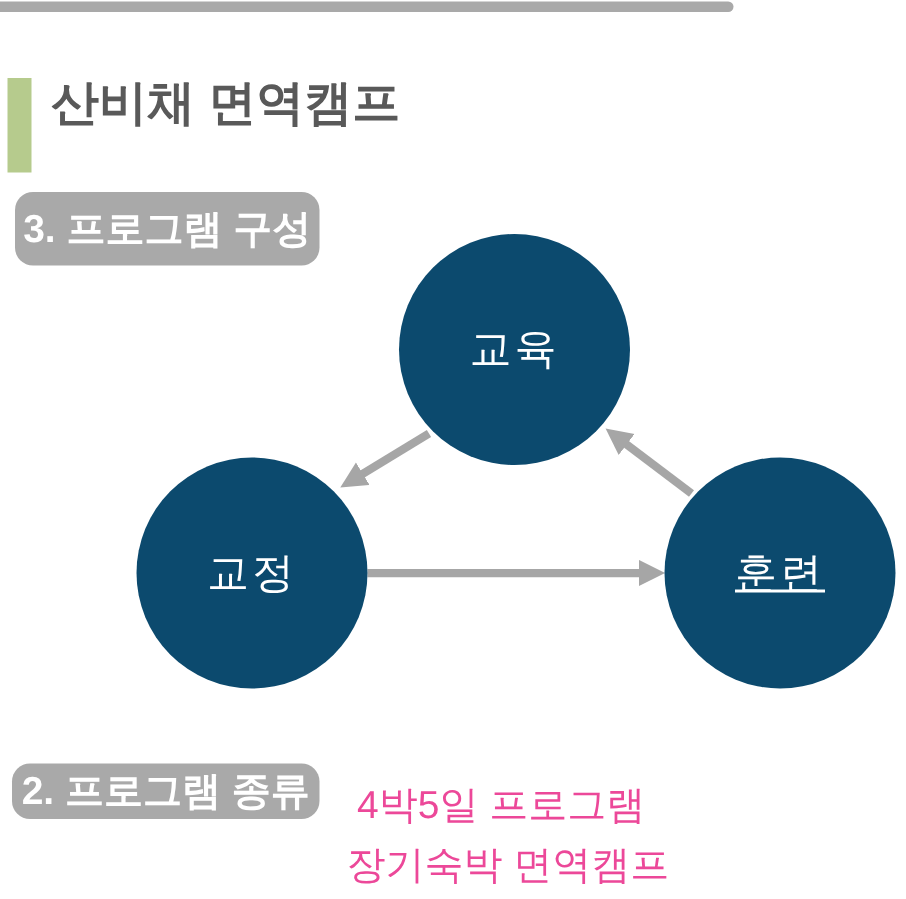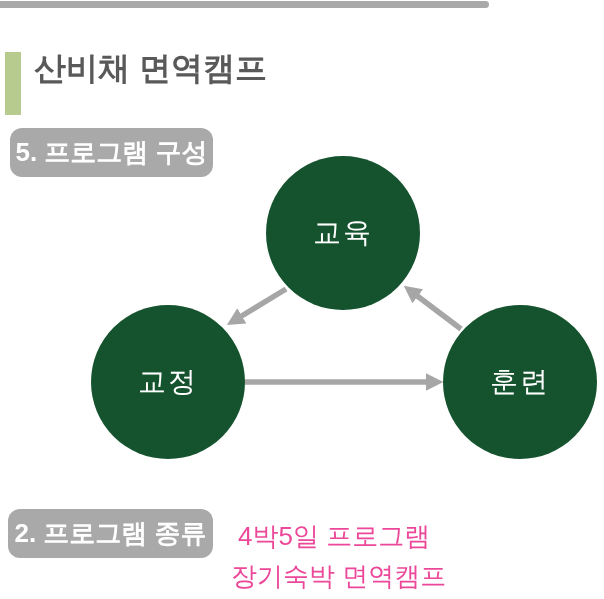--- a/index.html
+++ b/index.html
@@ -46,40 +46,40 @@
     color: #ffffff;
     font-size: 26px;
     font-weight: bold;
     border-radius: 12px;
     display: flex;
     align-items: center;
     justify-content: center;
     white-space: nowrap;
   }
   .badge-1 { left: 10px; top: 128px; width: 203px; height: 49px; }
-  .badge-2 { left: 8px;  top: 509px; width: 205px; height: 49px; }
+  .badge-2 { left: 8px;  top: 509px; width: 205px; height: 37px; }
 
   
   .diagram { position: absolute; left: 0; top: 0; width: 604px; height: 599px; }
   .arrows { position: absolute; left: 0; top: 0; }
   .circle {
     position: absolute;
     width: 154px; height: 154px;
     border-radius: 50%;
-    background: #14532d;
+    background: #0c4a6e;
     color: #ffffff;
     font-size: 28px;
     display: flex;
     align-items: center;
     justify-content: center;
     letter-spacing: 2px;
   }
   .circle-education  { left: 266px; top: 156px; }
   .circle-correction { left: 91px;  top: 305px; }
-  .circle-training   { left: 443px; top: 305px; }
+  .circle-training   { left: 443px; top: 305px; text-decoration: underline; }
 
   
   .program-item {
     position: absolute;
     color: #ec4899;
     font-size: 26px;
     white-space: nowrap;
   }
   .program-item-1 { left: 238px; top: 519px; }
   .program-item-2 { left: 231px; top: 559px; }
@@ -89,21 +89,21 @@
 
 <div class="page">
 
   <div class="top-divider"></div>
 
   <div>
     <span class="accent-bar"></span>
     <h1 class="title">산비채 면역캠프</h1>
   </div>
 
-  <div class="badge badge-1">5. 프로그램 구성</div>
+  <div class="badge badge-1">3. 프로그램 구성</div>
 
   <div class="diagram">
     <svg class="arrows" width="604" height="599" viewBox="0 0 604 599">
       <defs>
         <marker id="arrowhead" markerUnits="strokeWidth" markerWidth="4" markerHeight="4" refX="0.4" refY="1.6" orient="auto">
           <path d="M0,0 L3.2,1.6 L0,3.2 Z" fill="#a6a6a6"></path>
         </marker>
       </defs>
       <line x1="286" y1="289" x2="240" y2="317" stroke="#a6a6a6" stroke-width="5.5" marker-end="url(#arrowhead)"></line>
       <line x1="245" y1="382" x2="428" y2="382" stroke="#a6a6a6" stroke-width="5.5" marker-end="url(#arrowhead)"></line>

